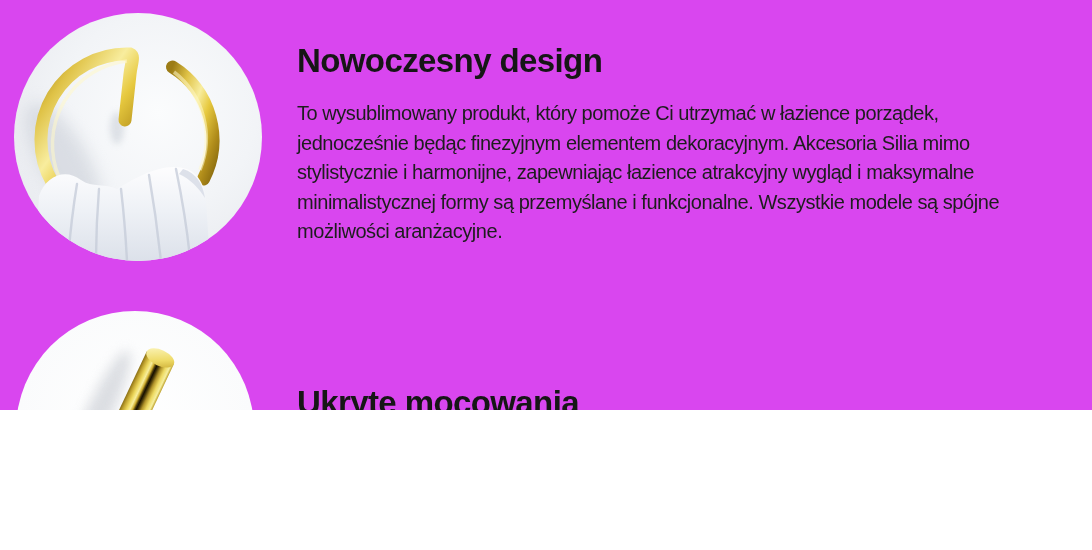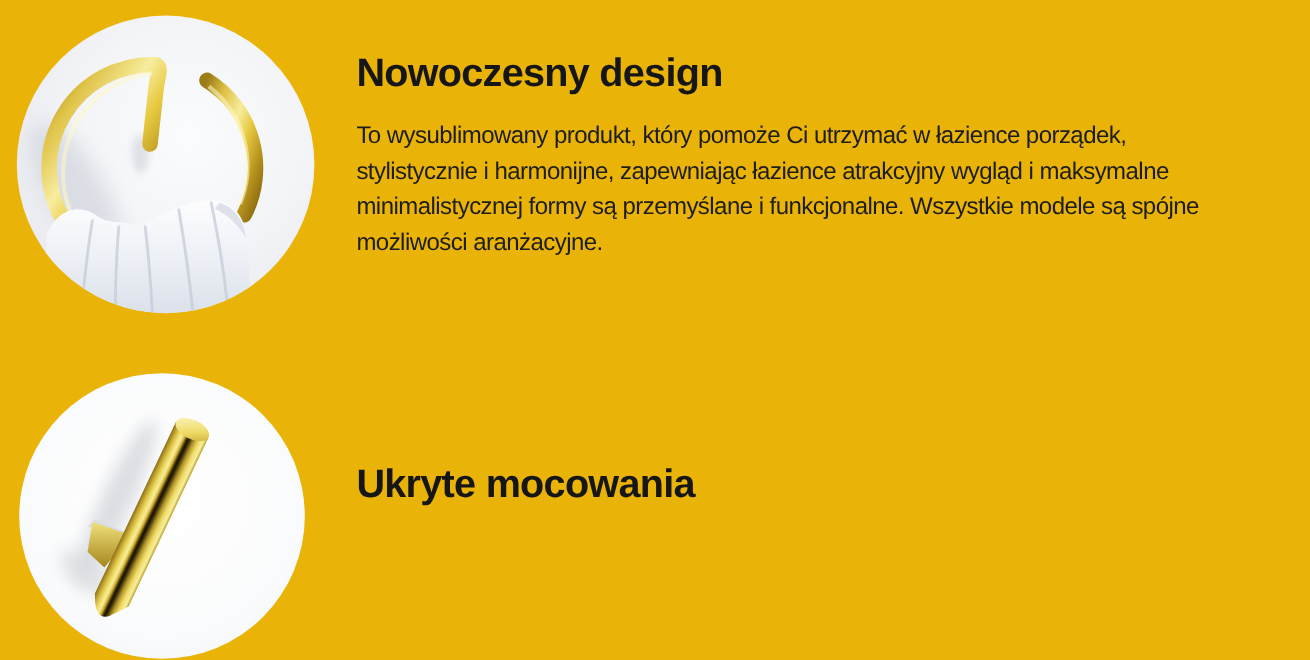--- a/index.html
+++ b/index.html
@@ -1,19 +1,19 @@
 <!DOCTYPE html>
 <html><head>
 <meta charset="utf-8">
 <style>
   html,body { margin:0; padding:0; background:#ffffff; }
   .canvas {
     position:relative;
-    width:1092px; height:550px;
-    background:#eab308;
+    width:1092px; height:410px;
+    background:#d946ef;
     overflow:hidden;
     font-family:"Liberation Sans", sans-serif;
   }
   .feature-image { position:absolute; }
   .feature-image.ring { left:13px; top:12px; width:250px; height:250px; }
   .feature-image.hook { left:15px; top:310px; width:240px; height:240px; }
   .feature-text { position:absolute; left:297px; }
   .feature-text.t1 { top:42px; }
   .feature-text.t2 { top:384px; }
   .feature-title {
@@ -94,20 +94,21 @@
         </g>
         <path d="M 170 157 C 183 161 190 172 192 186 C 185 175 177 167 166 162 Z" fill="#d9dee8" opacity="0.9"></path>
       </g>
     </svg>
   </div>
 
   <div class="feature-text t1">
     <h2 class="feature-title">Nowoczesny design</h2>
     <div class="feature-paragraph">
       <div class="pline">To wysublimowany produkt, który pomoże Ci utrzymać w łazience porządek,</div>
+      <div class="pline">jednocześnie będąc finezyjnym elementem dekoracyjnym. Akcesoria Silia mimo</div>
       <div class="pline">stylistycznie i harmonijne, zapewniając łazience atrakcyjny wygląd i maksymalne</div>
       <div class="pline">minimalistycznej formy są przemyślane i funkcjonalne. Wszystkie modele są spójne</div>
       <div class="pline">możliwości aranżacyjne.</div>
     </div>
   </div>
 
   <div class="feature-image hook">
     <svg viewBox="0 0 240 240" width="240" height="240">
       <defs>
         <radialGradient id="bg2" cx="50%" cy="45%" r="70%">

